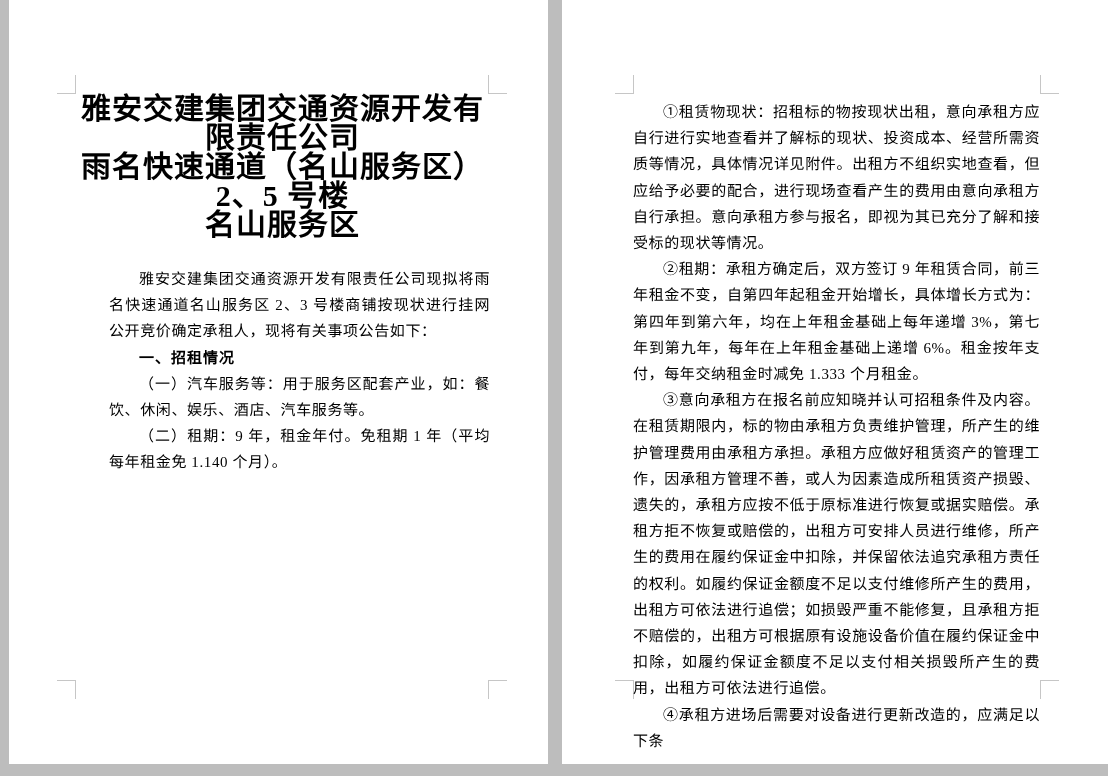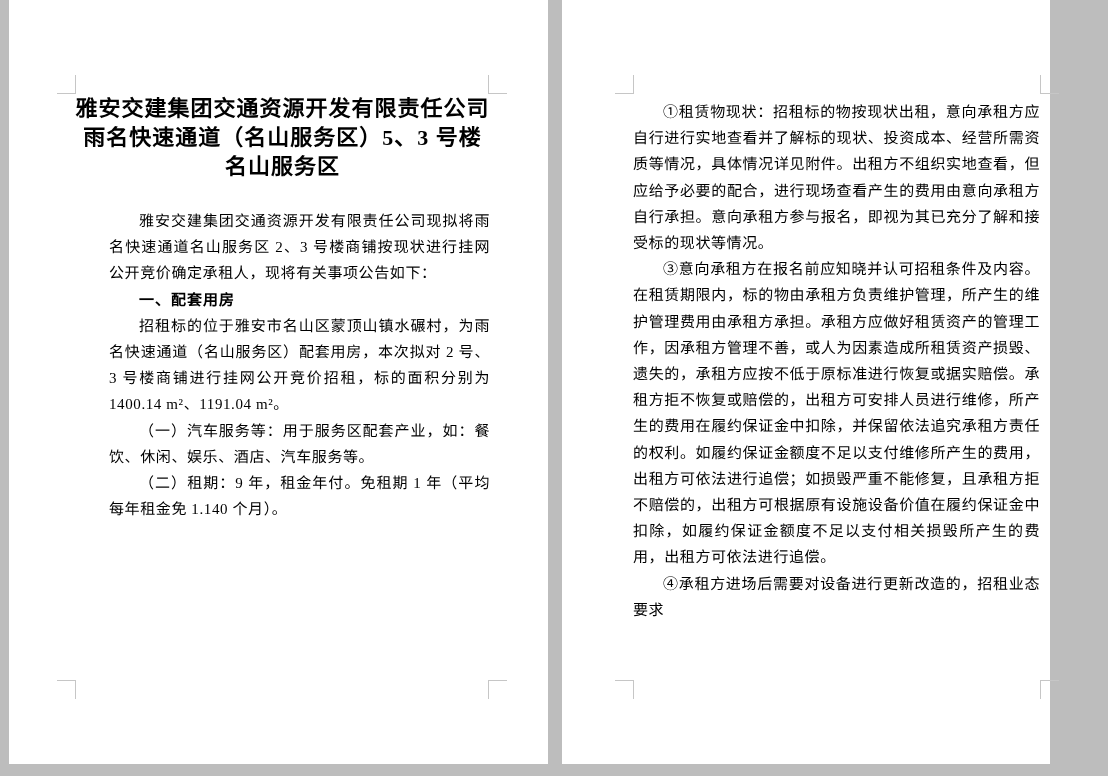--- a/index.html
+++ b/index.html
@@ -15,21 +15,21 @@
     font-family: "Liberation Serif", serif;
     color: #000;
   }
   .page {
     position: absolute;
     top: 0;
     height: 764px;
     background: #ffffff;
   }
   #page1 { left: 9px;   width: 539px; }
-  #page2 { left: 562px; width: 488px; }
+  #page2 { left: 562px; width: 546px; }
 
   
   .mark {
     position: absolute;
     width: 18px;
     height: 18px;
     pointer-events: none;
   }
   .mark.tl { border-right: 1px solid #c6c6c6; border-bottom: 1px solid #c6c6c6; }
   .mark.tr { border-left:  1px solid #c6c6c6; border-bottom: 1px solid #c6c6c6; }
@@ -52,21 +52,21 @@
     top: 94px;
     width: 415px;
   }
   .content2 {
     position: absolute;
     left: 71px;
     top: 99px;
     width: 407px;
   }
   .doc-title {
-    font-size: 22px;
+    font-size: 30px;
     font-weight: bold;
     line-height: 29px;
     text-align: center;
     letter-spacing: 1px;
   }
   .bodytext {
     font-size: 15px;
     line-height: 26.2px;
     text-align: justify;
     letter-spacing: 0.6px;
@@ -88,37 +88,37 @@
 
 <div class="page" id="page1">
   <span class="mark tl"></span>
   <span class="mark tr"></span>
   <span class="mark bl"></span>
   <span class="mark br"></span>
 
   <div class="content1">
     <div class="doc-title">
       <div>雅安交建集团交通资源开发有限责任公司</div>
-      <div>雨名快速通道（名山服务区）5、3 号楼</div>
+      <div>雨名快速通道（名山服务区）2、5 号楼</div>
       <div>名山服务区</div>
     </div>
     <div class="bodytext">
       <p>雅安交建集团交通资源开发有限责任公司现拟将雨名快速通道名山服务区 2、3 号楼商铺按现状进行挂网公开竞价确定承租人，现将有关事项公告如下：</p>
-      <p class="heading">一、配套用房</p>
-      <p>招租标的位于雅安市名山区蒙顶山镇水碾村，为雨名快速通道（名山服务区）配套用房，本次拟对 2 号、3 号楼商铺进行挂网公开竞价招租，标的面积分别为 1400.14 m²、1191.04 m²。</p>
+      <p class="heading">一、招租情况</p>
       <p>（一）汽车服务等：用于服务区配套产业，如：餐饮、休闲、娱乐、酒店、汽车服务等。</p>
       <p>（二）租期：9 年，租金年付。免租期 1 年（平均每年租金免 1.140 个月）。</p>
     </div>
   </div>
 </div>
 
 <div class="page" id="page2">
   <span class="mark tl"></span>
   <span class="mark tr"></span>
   <span class="mark bl"></span>
   <span class="mark br"></span>
 
   <div class="content2 bodytext">
     <p>①租赁物现状：招租标的物按现状出租，意向承租方应自行进行实地查看并了解标的现状、投资成本、经营所需资质等情况，具体情况详见附件。出租方不组织实地查看，但应给予必要的配合，进行现场查看产生的费用由意向承租方自行承担。意向承租方参与报名，即视为其已充分了解和接受标的现状等情况。</p>
+    <p>②租期：承租方确定后，双方签订 9 年租赁合同，前三年租金不变，自第四年起租金开始增长，具体增长方式为：第四年到第六年，均在上年租金基础上每年递增 3%，第七年到第九年，每年在上年租金基础上递增 6%。租金按年支付，每年交纳租金时减免 1.333 个月租金。</p>
     <p>③意向承租方在报名前应知晓并认可招租条件及内容。在租赁期限内，标的物由承租方负责维护管理，所产生的维护管理费用由承租方承担。承租方应做好租赁资产的管理工作，因承租方管理不善，或人为因素造成所租赁资产损毁、遗失的，承租方应按不低于原标准进行恢复或据实赔偿。承租方拒不恢复或赔偿的，出租方可安排人员进行维修，所产生的费用在履约保证金中扣除，并保留依法追究承租方责任的权利。如履约保证金额度不足以支付维修所产生的费用，出租方可依法进行追偿；如损毁严重不能修复，且承租方拒不赔偿的，出租方可根据原有设施设备价值在履约保证金中扣除，如履约保证金额度不足以支付相关损毁所产生的费用，出租方可依法进行追偿。</p>
-    <p>④承租方进场后需要对设备进行更新改造的，招租业态要求</p>
+    <p>④承租方进场后需要对设备进行更新改造的，应满足以下条</p>
   </div>
 </div>
 
 </body></html>

